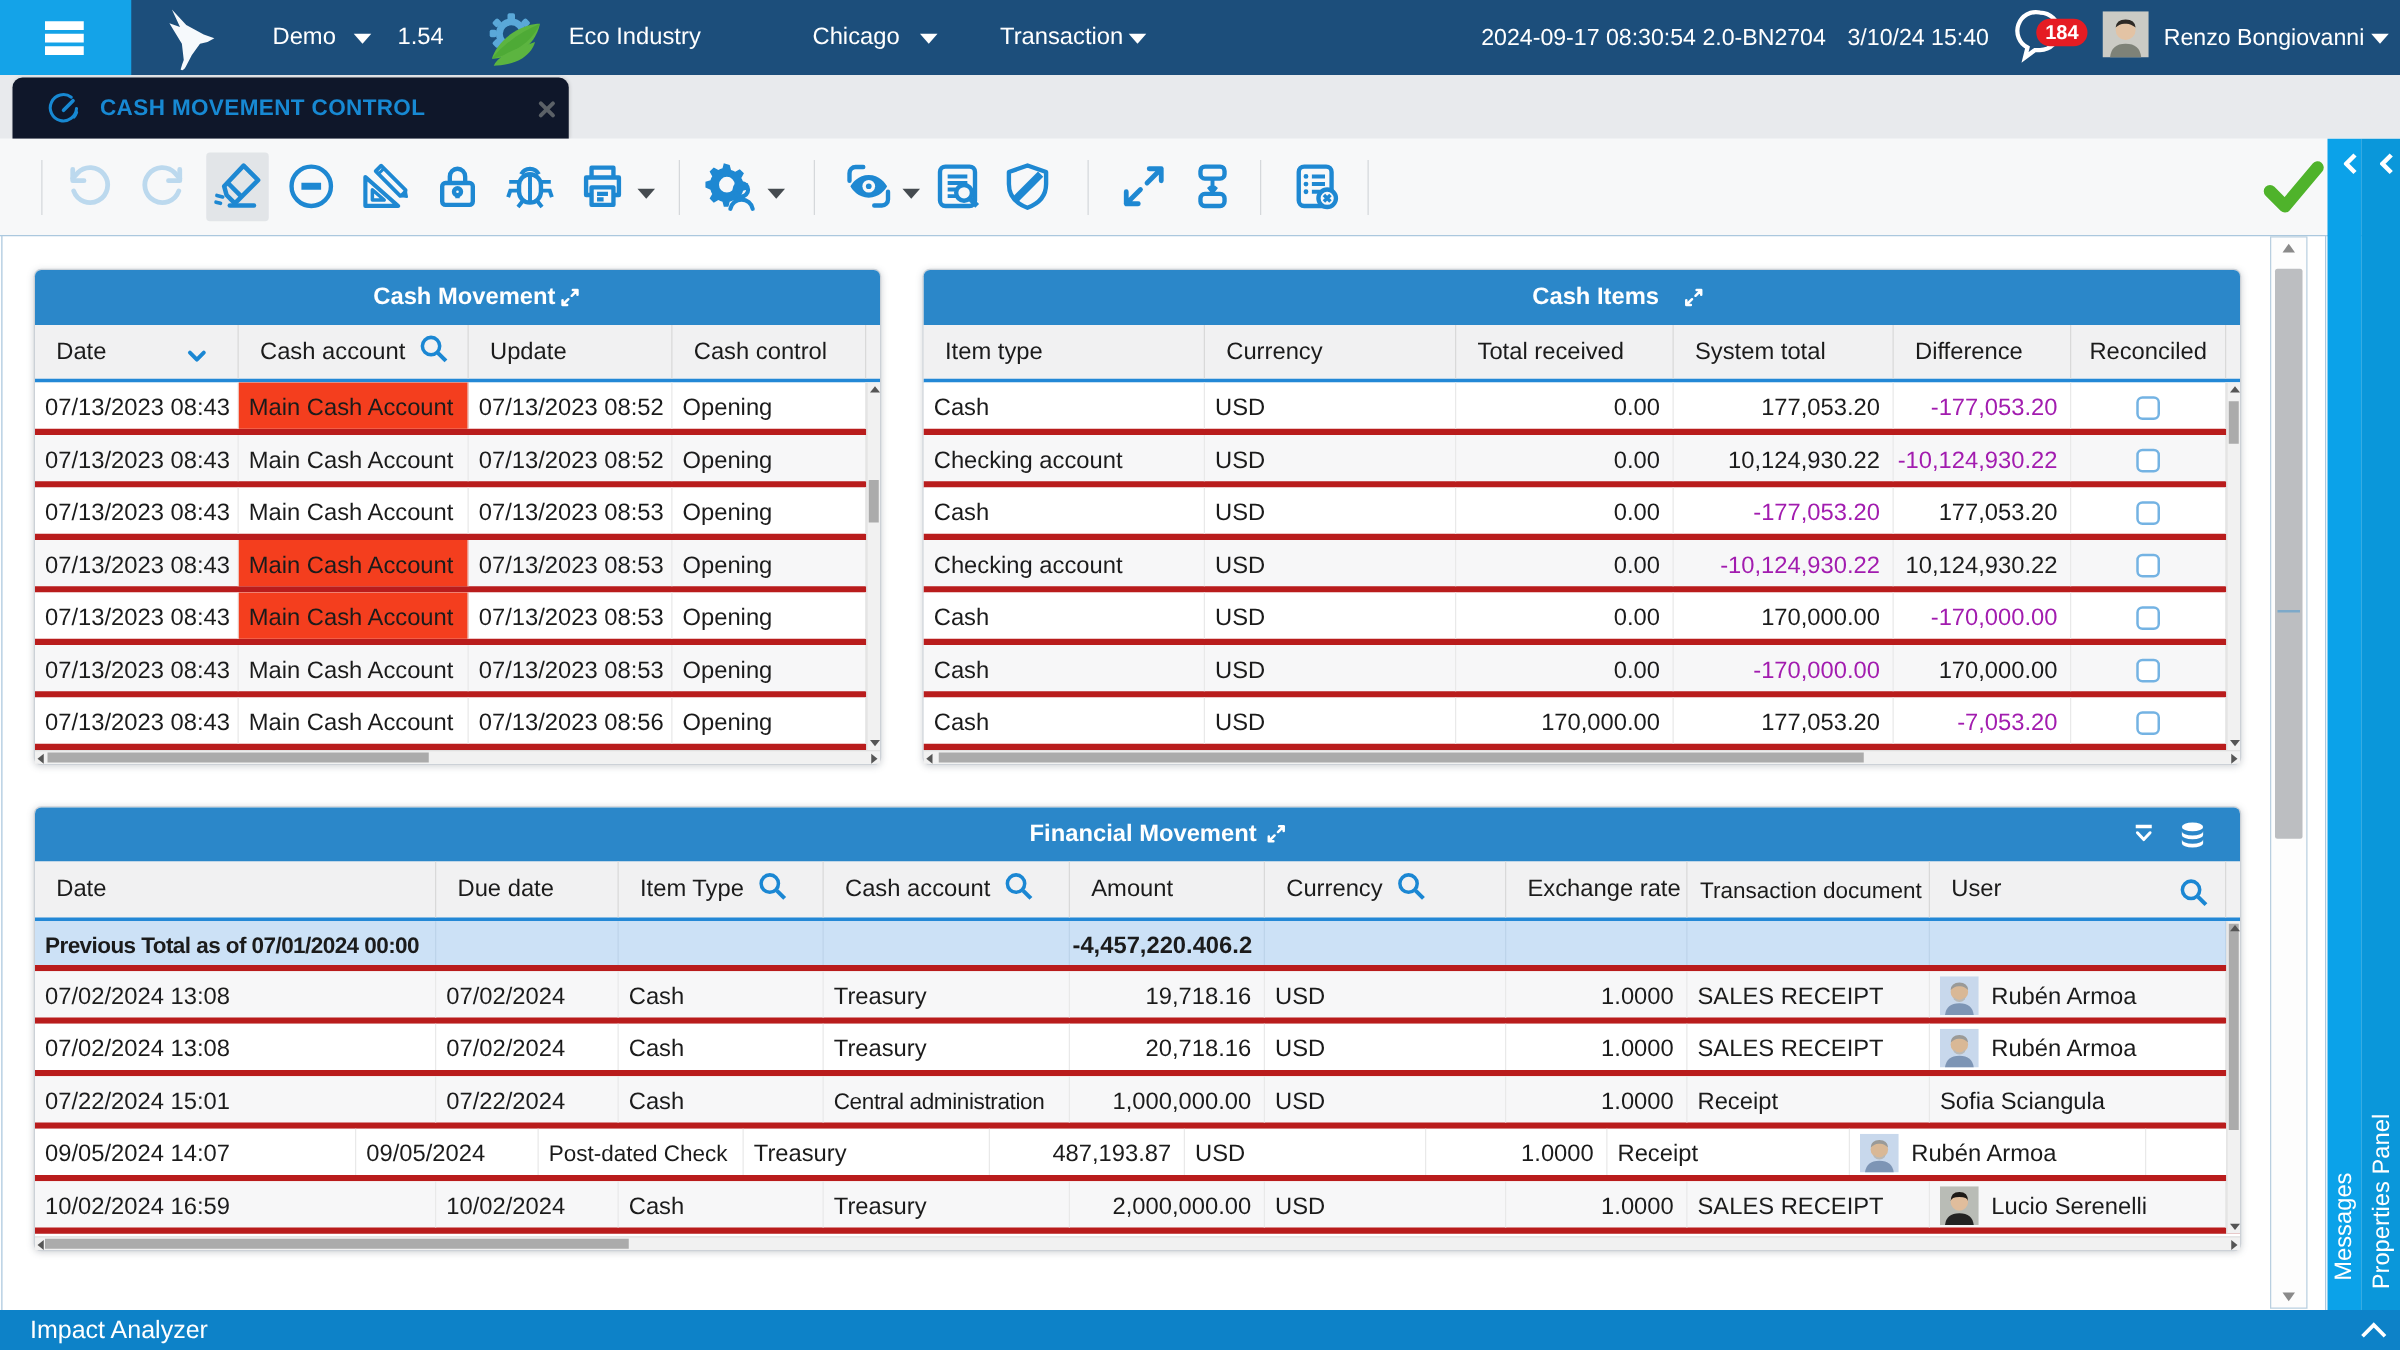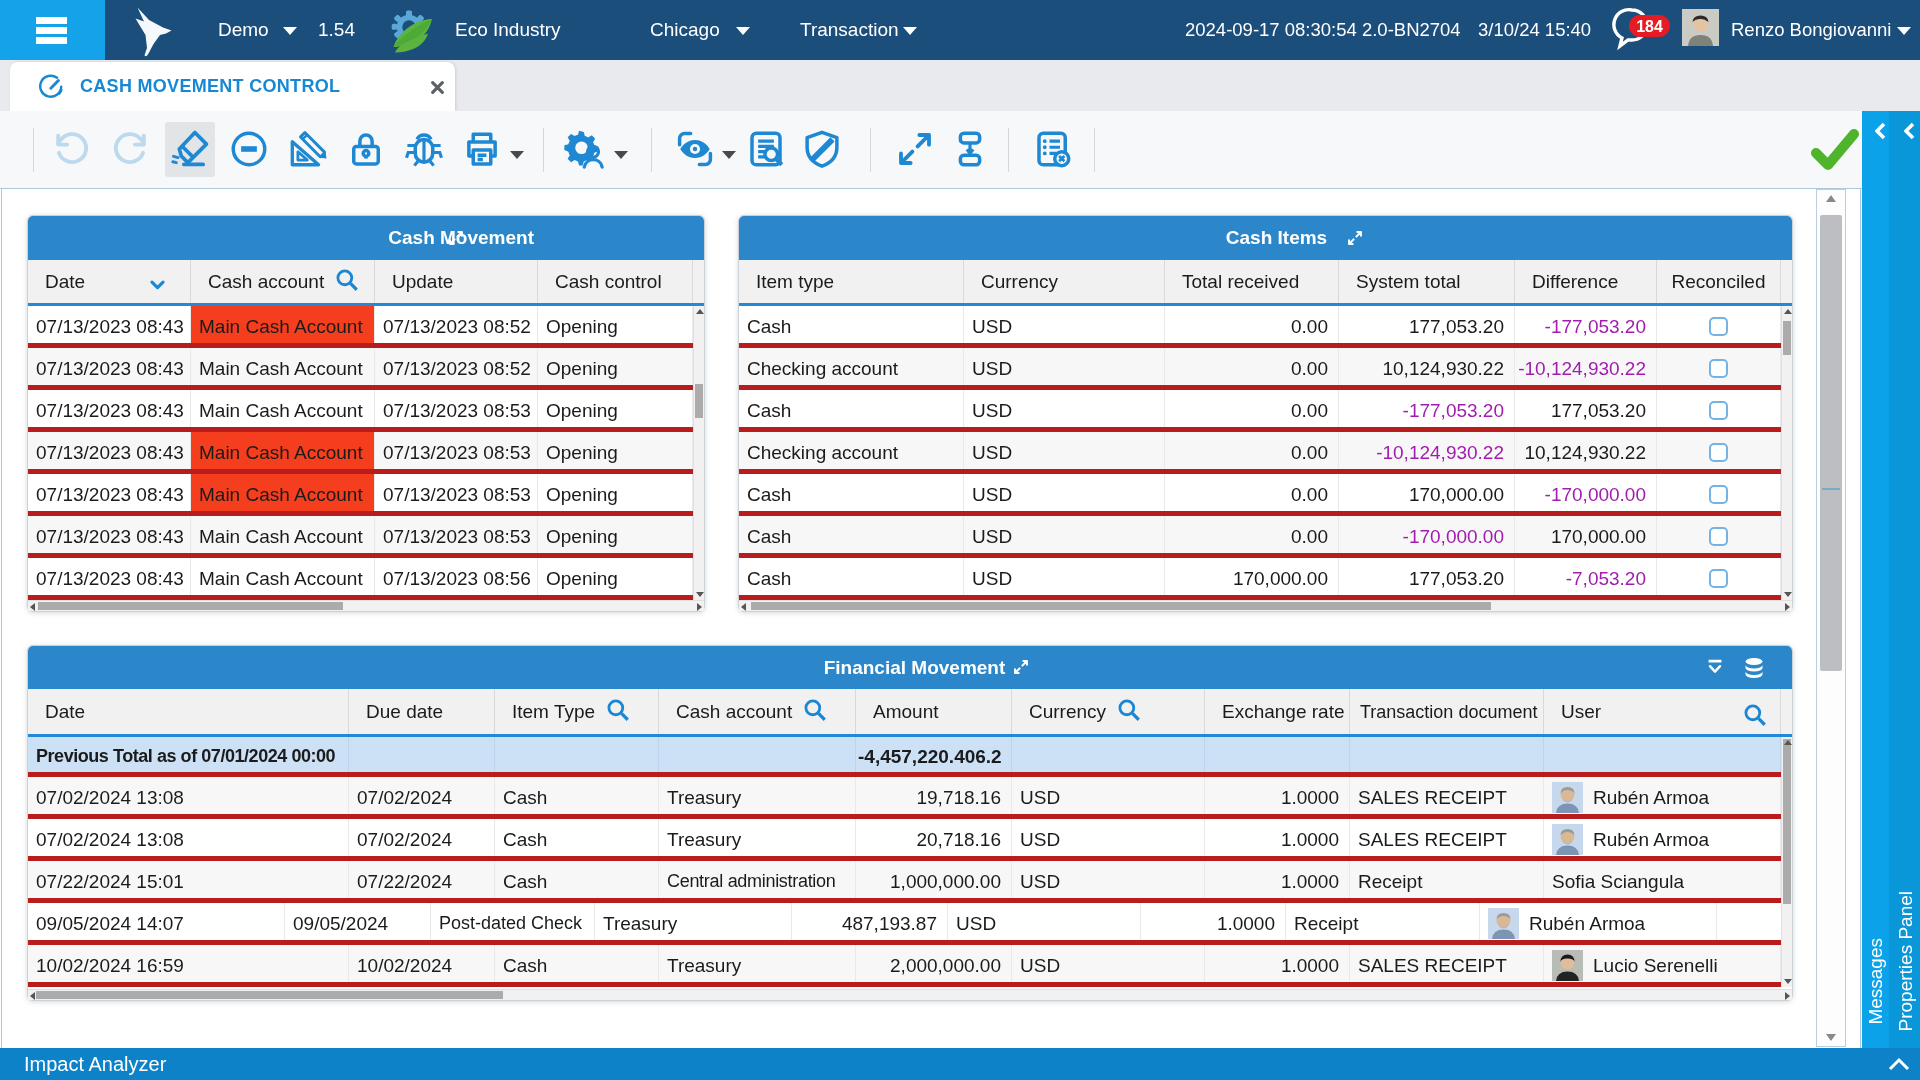--- a/index.html
+++ b/index.html
@@ -5,21 +5,21 @@
 body{font-family:"Liberation Sans",sans-serif;background:#fff;position:relative;color:#1b1b1b}
 .abs{position:absolute}
 
 #topbar{position:absolute;left:0;top:0;width:1920px;height:60px;background:#1c4e7b}
 #hamb{position:absolute;left:0;top:0;width:105px;height:60px;background:#14a3e8}
 #hamb div{position:absolute;left:36px;width:31px;height:7px;background:#fff}
 .tbtxt{position:absolute;top:0;height:60px;line-height:60px;color:#fff;font-size:19px;white-space:nowrap}
 .caret{position:absolute;width:0;height:0;border-left:7px solid transparent;border-right:7px solid transparent;border-top:8px solid #fff}
 
 #tabrow{position:absolute;left:0;top:60px;width:1920px;height:51px;background:#e8eaed}
-#tab{position:absolute;left:10px;top:2px;width:445px;height:49px;background:#ffffff;border-radius:8px 8px 0 0;box-shadow:1px 0 3px rgba(0,0,0,.12)}
+#tab{position:absolute;left:10px;top:2px;width:445px;height:49px;background:#0f172a;border-radius:8px 8px 0 0;box-shadow:1px 0 3px rgba(0,0,0,.12)}
 #tabtitle{position:absolute;left:70px;top:0;height:49px;line-height:49px;color:#1789d3;font-size:18px;font-weight:bold;letter-spacing:.3px}
 
 #toolbar{position:absolute;left:0;top:111px;width:1920px;height:78px;background:#f7f8f9;border-bottom:1px solid #a9cbe4}
 .sep{position:absolute;top:17px;width:1px;height:44px;background:#d5d8db}
 .ti{position:absolute;top:17px}
 .dcaret{position:absolute;top:40px;width:0;height:0;border-left:7px solid transparent;border-right:7px solid transparent;border-top:8px solid #454b50}
 
 #content{position:absolute;left:1px;top:188px;width:1860px;height:860px;background:#fff;border:1px solid #abc8de;border-bottom:none}
 
 #strip1{position:absolute;left:1862px;top:111px;width:27px;height:937px;background:#0ba2e9}
@@ -207,21 +207,21 @@
  <div class="sep" style="left:1094px"></div>
  <svg class="abs" style="left:1810px;top:14px" width="50" height="50" viewBox="0 0 50 50" fill="none" stroke="#4fb32b" stroke-width="10" stroke-linecap="round" stroke-linejoin="round">
    <path d="M6 28 L18 40 L44 9"></path>
  </svg>
 </div>
 
 <div id="content"></div>
 
 <div class="panel" style="left:27px;top:215px;width:678px;height:397px">
     <div class="ph" style="height:44px;line-height:44px">
-      <span style="position:absolute;left:181px;width:325px;text-align:right">Cash Movement</span>
+      <span style="position:absolute;left:181px;width:325px;text-align:center">Cash Movement</span>
       <svg style="position:absolute;left:417px;top:11px" width="22" height="22" viewBox="0 0 24 24" fill="none" stroke="#fff" stroke-width="2.2" stroke-linecap="round" stroke-linejoin="round">
         <path d="M14.5 5.5 H18.5 V9.5 M18.5 5.5 L13.5 10.5 M9.5 18.5 H5.5 V14.5 M5.5 18.5 L10.5 13.5"></path>
       </svg>
     </div>
     <div class="grid" style="top:44px">
       <div class="hrow" style="height:46px;line-height:44px">
         <div class="hc" style="width:163px">Date<svg style="position:absolute;right:23px;top:15px" width="19" height="19" viewBox="0 0 24 24" fill="none" stroke="#1b87d3" stroke-width="4" stroke-linecap="round" stroke-linejoin="round">
             <path d="M5 9 L12 16 L19 9"></path>
           </svg></div>
         <div class="hc" style="width:184px">Cash account<svg class="srch" width="26" height="26" viewBox="0 0 24 24" fill="none" stroke="#1b87d3" stroke-width="2.6">

